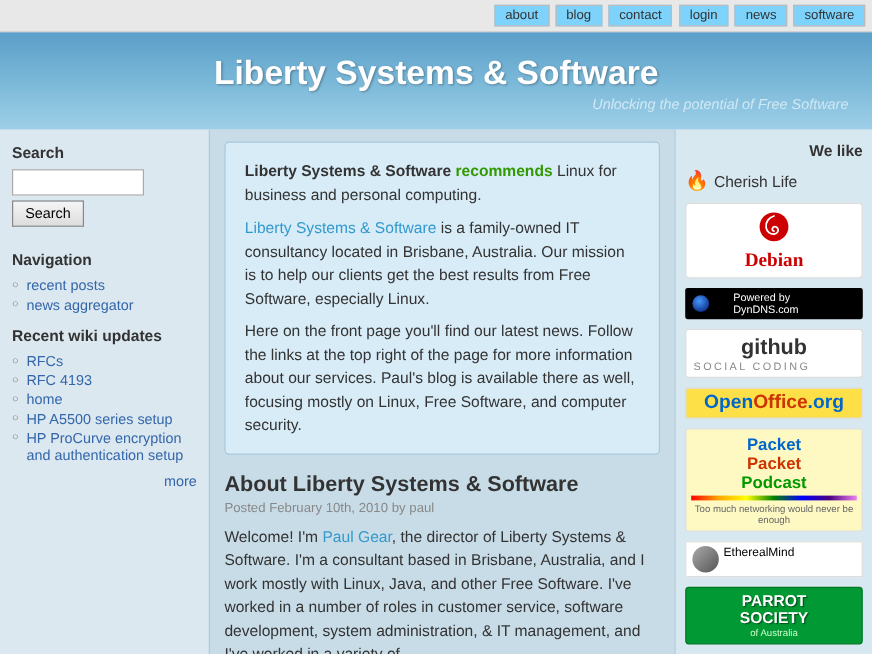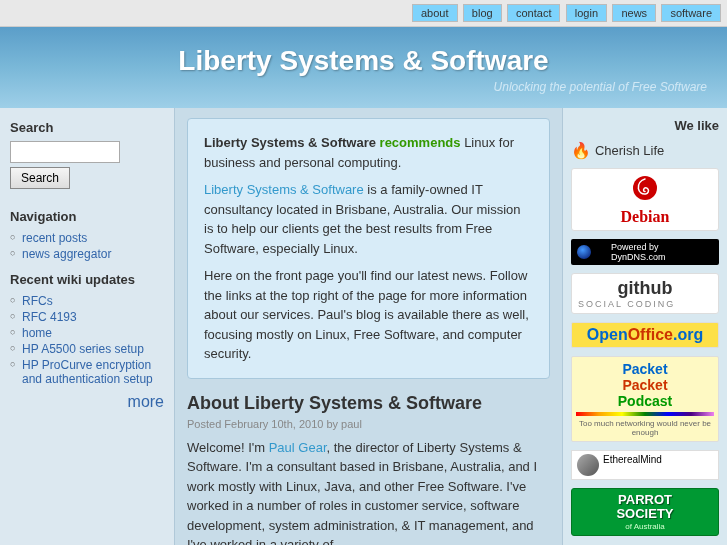--- a/index.html
+++ b/index.html
@@ -98,21 +98,21 @@
       font-size: 9px;
       color: #666;
       top: 2px;
     }
     .sidebar-more {
       text-align: right;
       margin-top: 6px;
     }
     .sidebar-more a {
       color: #3366aa;
-      font-size: 16px;
+      font-size: 12px;
       text-decoration: none;
     }
     .wiki-item { color: #3366aa; font-size: 12px; display: block; padding: 1px 0 1px 12px; position: relative; text-decoration: none; }
     .wiki-item::before { content: '○'; position: absolute; left: 0; font-size: 9px; color: #666; top: 2px; }
 
     
     .main-content {
       flex: 1;
       padding: 10px 12px;
       background: #c8dce8;

